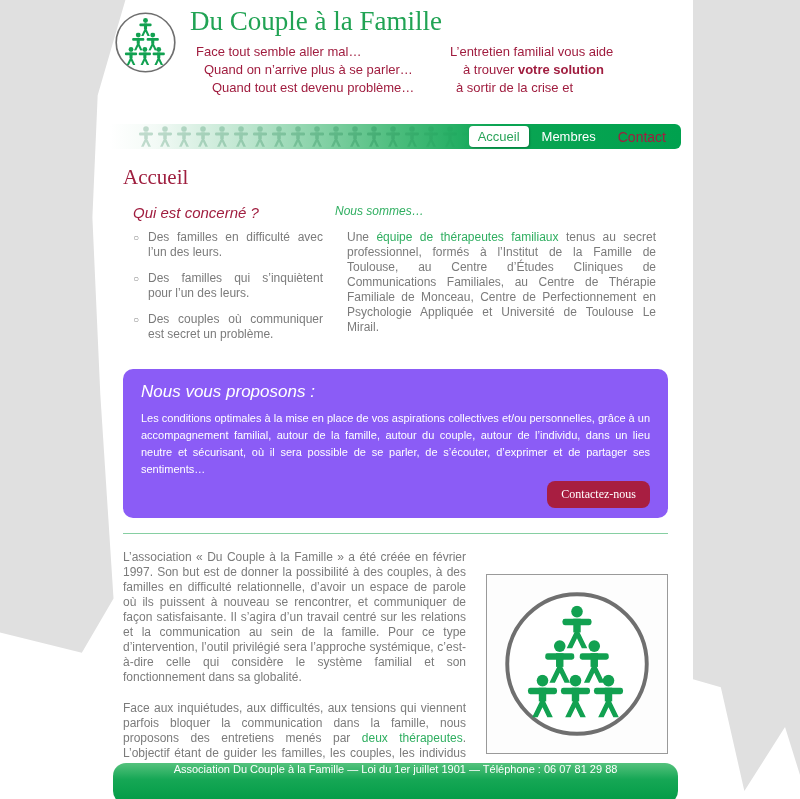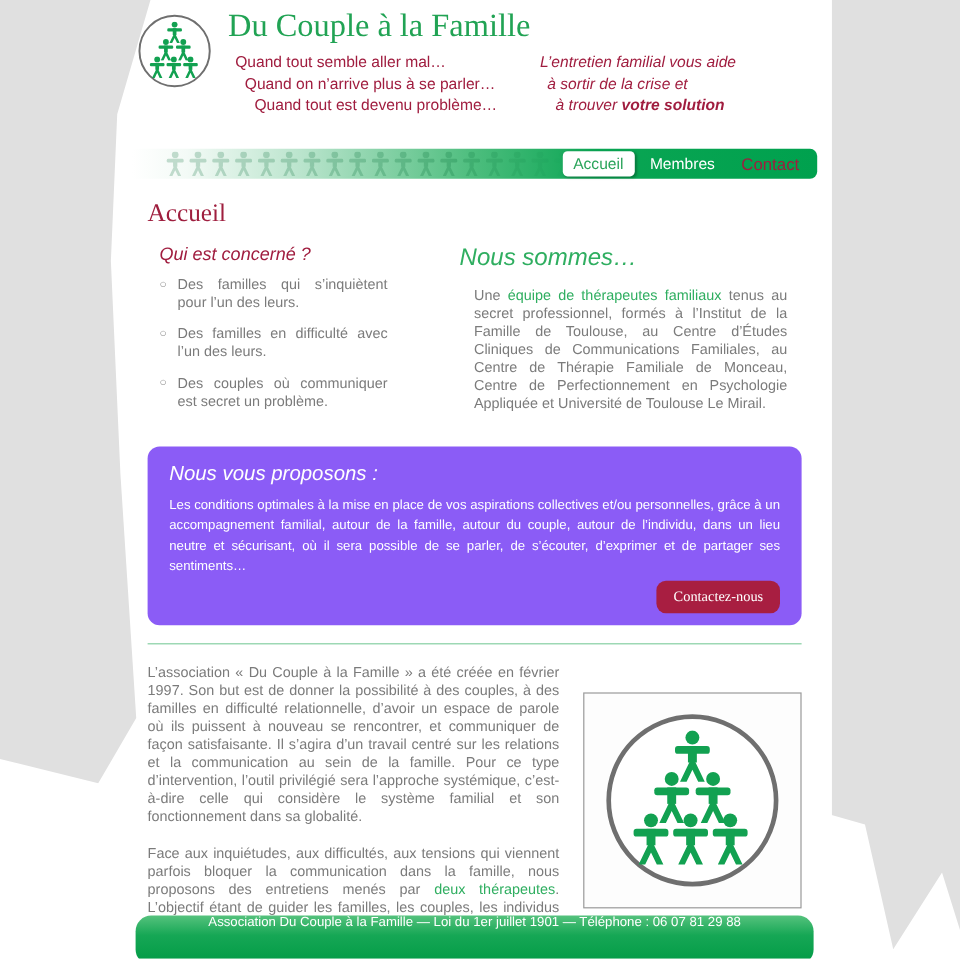--- a/index.html
+++ b/index.html
@@ -14,46 +14,46 @@
 
   .site{position:absolute;left:110px;top:0;width:571px;height:799px;z-index:1;}
 
   
   .header{position:relative;height:124px;}
   .logo-badge{position:absolute;left:4px;top:11px;width:63px;height:63px;}
   .site-title{position:absolute;left:80px;top:6px;font-family:"Liberation Serif",serif;
               font-size:27px;color:#21a354;}
   .tag-col{position:absolute;top:43px;font-size:13px;color:#a01d3f;line-height:18px;}
   .tag-col.left{left:86px;}
-  .tag-col.right{left:340px;font-style:italic;}
+  .tag-col.right{left:340px;}
   .tag-line{white-space:nowrap;}
   .ind1{padding-left:8px;} .ind2{padding-left:16px;}
   .rind1{padding-left:6px;} .rind2{padding-left:13px;}
 
   
   .nav{position:relative;height:25px;border-radius:0 6px 6px 0;
        background:linear-gradient(to right,#ffffff 0,#f3faf6 8%,#b9e4cc 25%,#4cbd7d 50%,#0aa553 68%,#00a14e 100%);}
   .figrow{position:absolute;left:28px;top:2px;height:21px;display:flex;gap:3px;overflow:hidden;width:520px;}
   .figrow svg{flex:0 0 auto;}
   .tabs{position:absolute;right:6px;top:0;height:25px;display:flex;align-items:center;gap:4px;}
   .tab{font-size:13px;padding:3px 9px;cursor:pointer;}
   .tab.active{background:#ffffff;color:#2aa45a;border-radius:4px;box-shadow:1px 1px 2px rgba(0,0,0,.25);}
   .tab.plain{color:#ffffff;}
   .tab.contact{color:#a01d3f;font-size:14px;}
 
   
   .main{padding:0 13px;color:#7b7b7b;}
   .page-title{font-family:"Liberation Serif",serif;font-size:21px;color:#9f1f3f;
               margin:16px 0 0 0;font-weight:400;}
-  .columns{display:flex;margin-top:14px;gap:48px;}
+  .columns{display:flex;margin-top:14px;}
   .col-left{width:200px;padding-left:10px;box-sizing:border-box;}
   .col-right{flex:1;margin-left:12px;}
   .sec-h{font-style:italic;font-size:15px;margin:0 0 9px 0;font-weight:400;}
   .sec-h.maroon{color:#a01d3f;}
-  .sec-h.green{color:#2fae60;font-size:20px;}
+  .sec-h.green{color:#2fae60;font-size:12px;}
   .blist{list-style:none;margin:0;padding:0;font-size:12px;line-height:15px;}
   .blist li{position:relative;padding-left:15px;margin-bottom:11px;text-align:justify;}
   .blist li:before{content:"○";position:absolute;left:0;top:0;font-size:10px;color:#8a8a8a;}
   .wtext{font-size:12px;line-height:15px;text-align:justify;margin:12px;}
   .glink{color:#2fae60;cursor:pointer;text-decoration:none;}
 
   
   .promo{margin-top:16px;background:#8b5cf6;border-radius:10px;padding:13px 18px 10px 18px;color:#ffffff;}
   .promo-h{font-style:italic;font-size:17px;margin:0 0 8px 0;font-weight:400;}
   .promo-t{font-size:11px;line-height:17px;text-align:justify;margin:0;}
@@ -108,29 +108,29 @@
 
   <div class="site">
 
     <div class="header">
       <svg class="logo-badge" viewBox="0 0 100 100">
         <use href="#pyramid-logo"></use>
       </svg>
       <div class="site-title">Du Couple à la Famille</div>
 
       <div class="tag-col left">
-        <div class="tag-line">Quand tout semble aller mal…</div>
+        <div class="tag-line">Face tout semble aller mal…</div>
         <div class="tag-line ind1">Quand on n’arrive plus à se parler…</div>
         <div class="tag-line ind2">Quand tout est devenu problème…</div>
       </div>
 
       <div class="tag-col right">
         <div class="tag-line">L’entretien familial vous aide</div>
+        <div class="tag-line rind2"><span>à trouver </span><b>votre solution</b></div>
         <div class="tag-line rind1">à sortir de la crise et</div>
-        <div class="tag-line rind2"><span>à trouver </span><b>votre solution</b></div>
       </div>
     </div>
 
     <div class="nav">
       <div class="figrow" id="figrow">
           <svg width="16" height="21" viewBox="0 0 20 27">
             <use href="#person" fill="#006b35" opacity="0.22"></use>
           </svg>
           <svg width="16" height="21" viewBox="0 0 20 27">
             <use href="#person" fill="#006b35" opacity="0.22"></use>
@@ -209,22 +209,22 @@
       </div>
     </div>
 
     <div class="main">
       <h1 class="page-title">Accueil</h1>
 
       <div class="columns">
         <div class="col-left">
           <h2 class="sec-h maroon">Qui est concerné ?</h2>
           <ul class="blist">
+            <li>Des familles en difficulté avec l’un des leurs.</li>
             <li>Des familles qui s’inquiètent pour l’un des leurs.</li>
-            <li>Des familles en difficulté avec l’un des leurs.</li>
             <li>Des couples où communiquer est secret un problème.</li>
           </ul>
         </div>
         <div class="col-right">
           <h2 class="sec-h green">Nous sommes…</h2>
           <p class="wtext"><span>Une </span><a class="glink">équipe de thérapeutes familiaux</a><span> tenus au secret professionnel, formés à l’Institut de la Famille de Toulouse, au Centre d’Études Cliniques de Communications Familiales, au Centre de Thérapie Familiale de Monceau, Centre de Perfectionnement en Psychologie Appliquée et Université de Toulouse Le Mirail.</span></p>
         </div>
       </div>
 
       <div class="promo">

